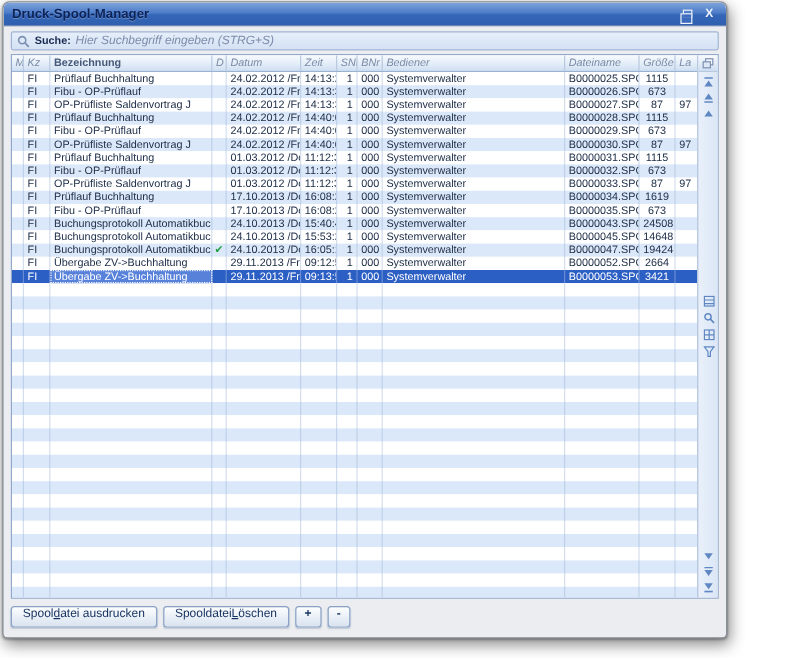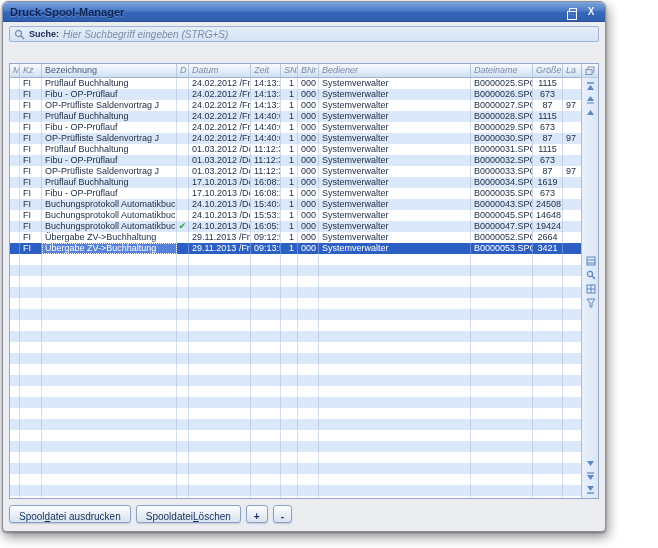--- a/index.html
+++ b/index.html
@@ -38,21 +38,21 @@
 
   
   .content { flex:1 1 auto; display:flex; flex-direction:column; padding:4px 6px 0 6px; min-height:0; }
 
   
   .searchbar {
     flex:0 0 16px; height:16px;
     background:linear-gradient(to bottom,#e6eefa,#d4e2f4);
     border:1px solid #9fb4d4; border-radius:2px;
     display:flex; align-items:center; padding:0 4px; gap:4px;
-    margin-bottom:21px;
+    margin-bottom:3px;
   }
   .search-label { font-size:9px; font-weight:bold; color:#17294e; }
   .search-placeholder { font-size:10px; font-style:italic; color:#7c8cab; }
 
   
   .table-frame {
     flex:1 1 auto; min-height:0;
     border:1px solid #93a9cc; background:#ffffff;
     display:flex; flex-direction:row; overflow:hidden;
   }
@@ -61,21 +61,21 @@
   .thead {
     flex:0 0 14px; display:flex;
     background:linear-gradient(to bottom,#f7fafd 0%,#e3edf8 55%,#cfdff2 100%);
     border-bottom:1px solid #9cb2d2;
   }
   .th {
     font-size:9px; line-height:13px; color:#7b8aa6; font-style:italic;
     padding:0 3px; white-space:nowrap; overflow:hidden;
     border-right:1px solid #b9c9e0;
   }
-  .th.sorted { font-style:normal; font-weight:normal; color:#46587a; }
+  .th.sorted { font-style:normal; font-weight:bold; color:#46587a; }
 
   .tbody { flex:1 1 auto; overflow:hidden; }
   .tr { display:flex; height:11px; }
   .tr.stripe-1 { background:#dbe8f9; }
   .tr.stripe-0 { background:#ffffff; }
   .td {
     font-size:9px; line-height:11px; color:#20304a;
     padding:0 3px; white-space:nowrap; overflow:hidden;
     border-right:1px solid rgba(158,182,216,.45);
   }
@@ -111,21 +111,21 @@
   .strip-top { position:absolute; top:16px; left:1px; display:flex; flex-direction:column; }
   .icon-svg { display:block; }
 
   
   .footer { flex:0 0 32px; display:flex; align-items:center; gap:5px; padding:6px 0 8px 0; }
   .btn {
     height:18px; padding:0 9px;
     background:linear-gradient(to bottom,#fdfefe 0%,#eaf0f7 50%,#d9e3ef 100%);
     border:1px solid #89a2c6; border-radius:3px;
     font-size:10px; color:#14305e; cursor:pointer;
-    display:flex; align-items:flex-end; white-space:nowrap;
+    display:flex; align-items:flex-start; white-space:nowrap;
     box-shadow:0 1px 1px rgba(120,140,170,.35);
   }
   .btn.small { padding:0 7px; font-weight:bold; }
   .mnemonic { text-decoration:underline; }
 </style>
 </head>
 <body>
 
 <div class="window">
 

